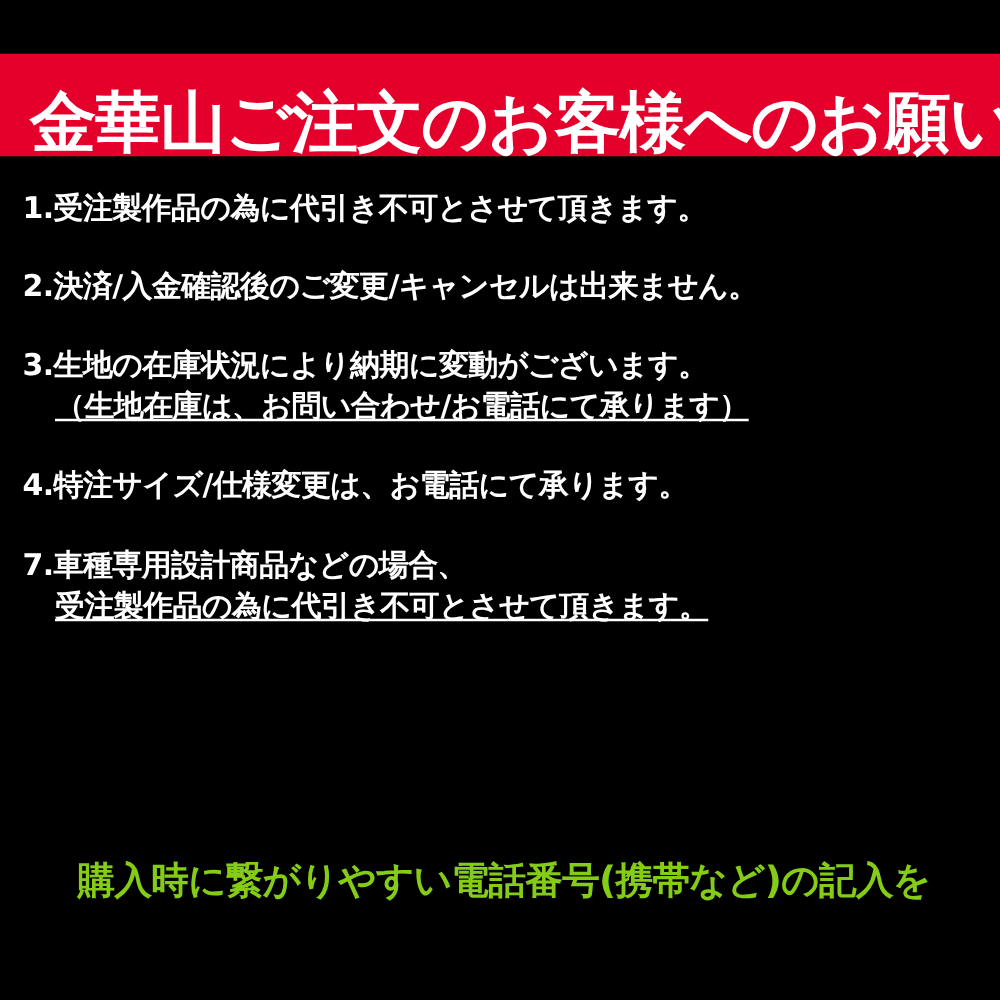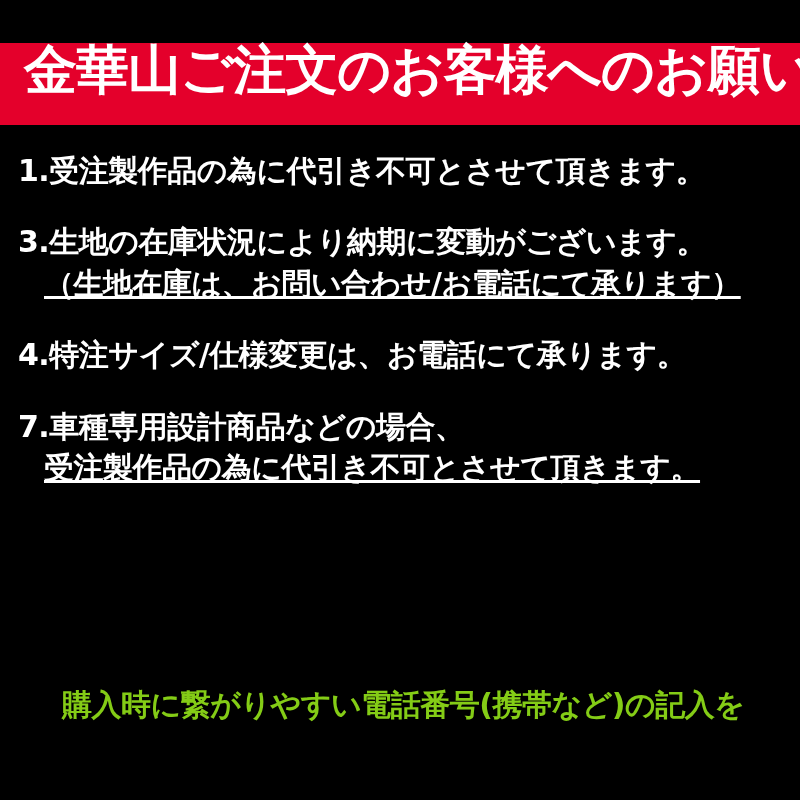--- a/index.html
+++ b/index.html
@@ -21,21 +21,21 @@
     box-sizing: border-box;
   }
   .title-banner {
     position: absolute;
     left: 0;
     top: 43px;
     width: 800px;
     height: 82px;
     background: #e4002b;
     display: flex;
-    align-items: flex-start;
+    align-items: flex-end;
     box-sizing: border-box;
     padding-left: 24px;
   }
   .title-text {
     color: #ffffff;
     font-size: 53px;
     font-weight: bold;
     line-height: 1;
     letter-spacing: -1px;
     white-space: nowrap;
@@ -43,21 +43,21 @@
   .body-list {
     position: absolute;
     left: 0;
     top: 150px;
     width: 800px;
     box-sizing: border-box;
     padding: 0 14px 0 18px;
   }
   .item {
     color: #ffffff;
-    font-size: 30px;
+    font-size: 24px;
     font-weight: bold;
     line-height: 1.38;
     letter-spacing: -0.5px;
     margin-bottom: 30px;
     white-space: nowrap;
   }
   .item .sub {
     display: block;
     padding-left: 26px;
     text-decoration: underline;
@@ -87,20 +87,23 @@
   <div class="title-banner">
     <div class="title-text">金華山ご注文のお客様へのお願い</div>
   </div>
 
   <div class="body-list">
 
     <div class="item">
       <span>1.受注製作品の為に代引き不可とさせて頂きます。</span>
     </div>
 
+    <div class="item">
+      <span>2.決済/入金確認後のご変更/キャンセルは出来ません。</span>
+    </div>
 
     <div class="item">
       <span>3.生地の在庫状況により納期に変動がございます。</span>
       <span class="sub">（生地在庫は、お問い合わせ/お電話にて承ります）</span>
     </div>
 
     <div class="item">
       <span>4.特注サイズ/仕様変更は、お電話にて承ります。</span>
     </div>
 

